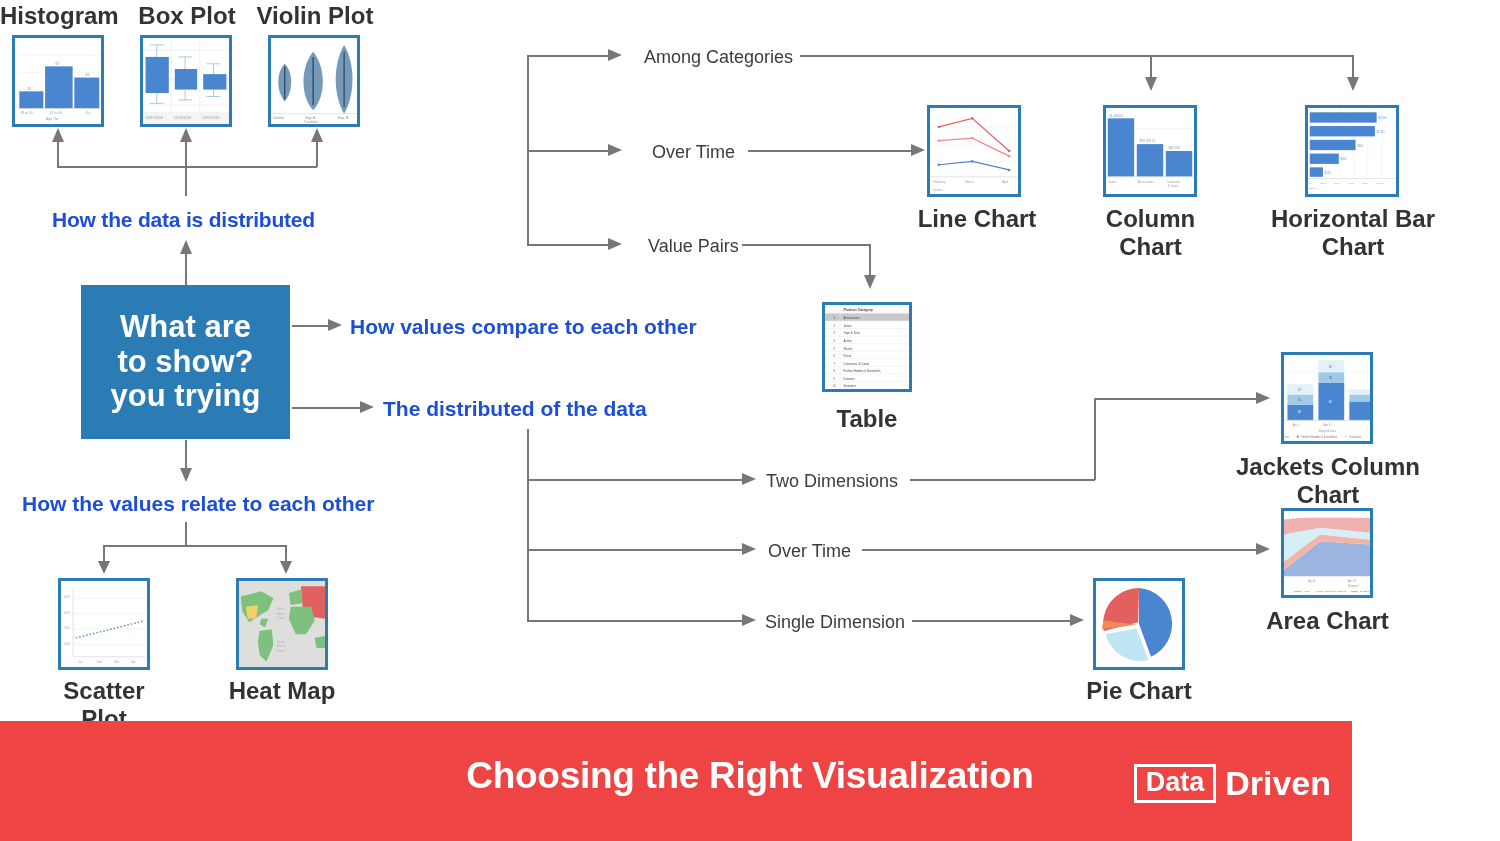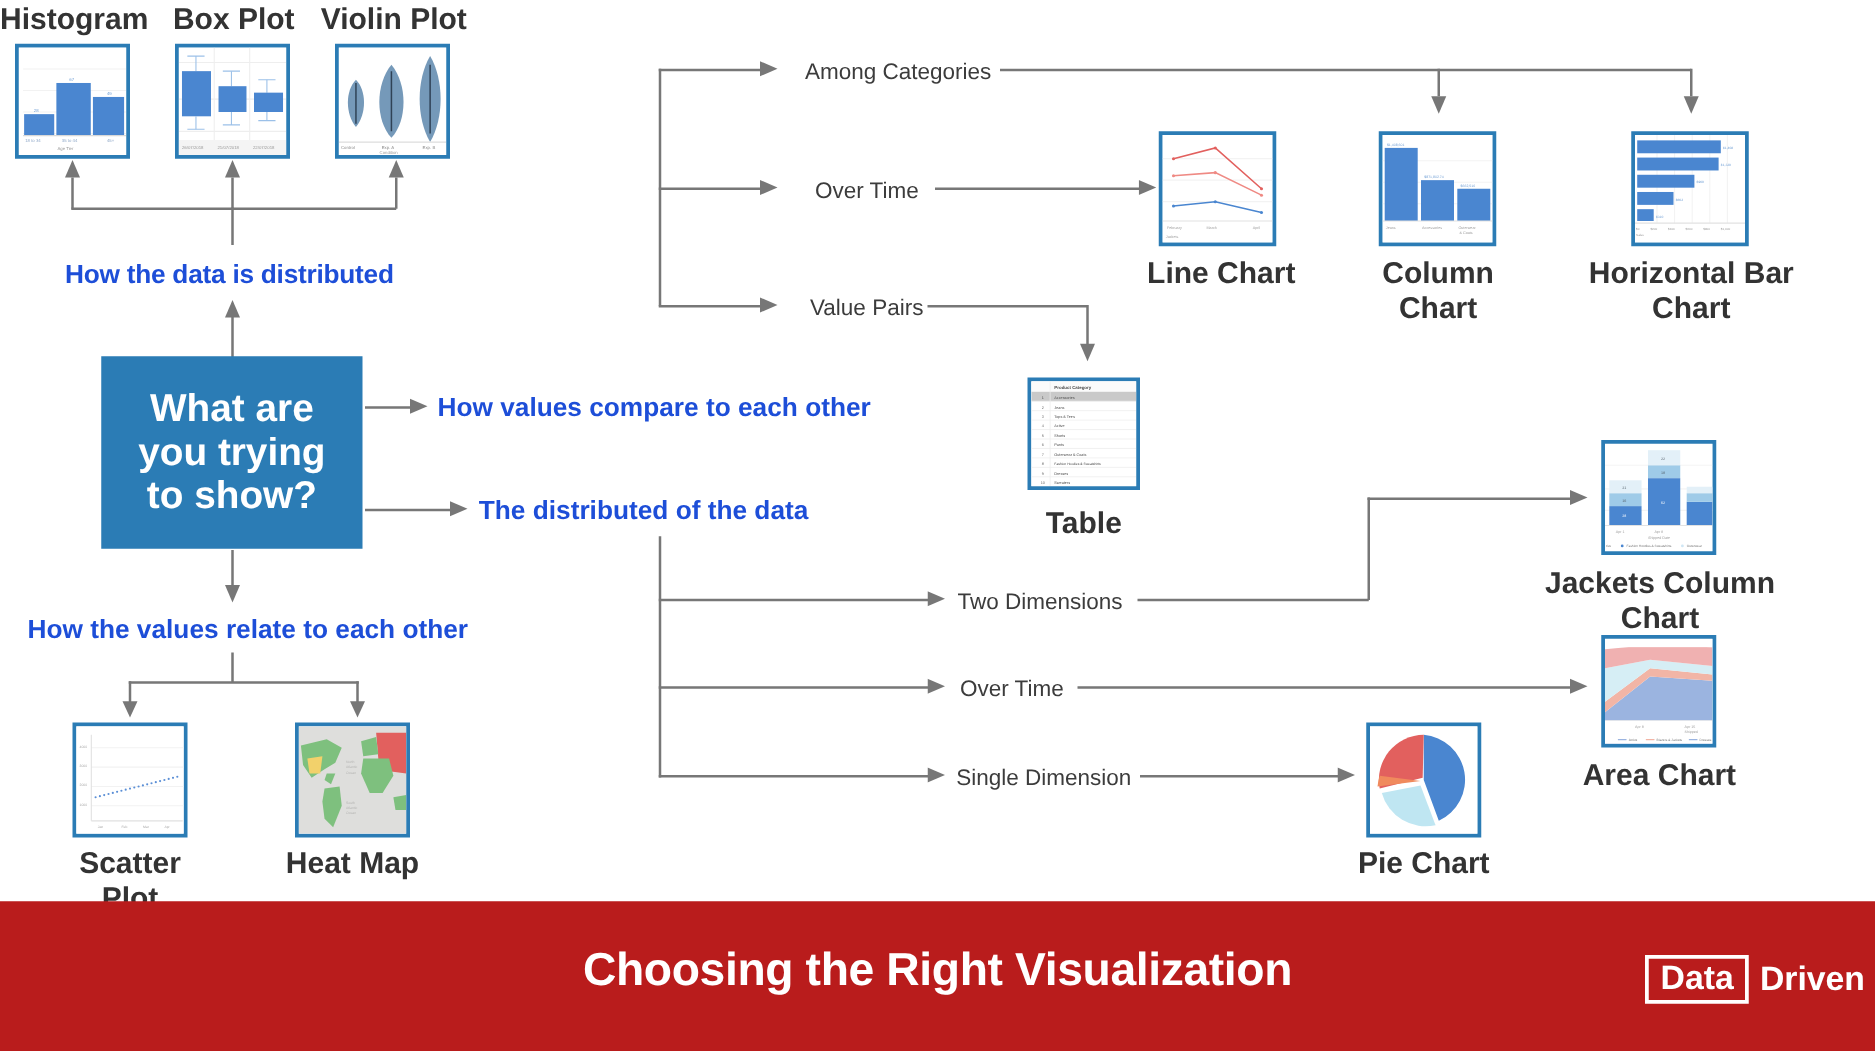--- a/index.html
+++ b/index.html
@@ -35,33 +35,33 @@
   }
   .mini{position:absolute;left:0;top:0;width:100%;height:100%;}
 
   
   .ln{position:absolute;background:#777777;}
   .lnh{height:2px;}
   .lnv{width:2px;}
 
   
   #footer{
-    position:absolute;left:0;top:721px;width:1500px;height:120px;
-    background:#b91c1c;
+    position:absolute;left:0;top:721px;width:1352px;height:120px;
+    background:#ef4444;
   }
   #footer-title{
     position:absolute;left:0;top:34px;width:1500px;text-align:center;
     color:#ffffff;font-size:37px;font-weight:bold;letter-spacing:-0.3px;
   }
-  #logo{position:absolute;right:8px;top:43px;display:flex;align-items:center;justify-content:space-between;}
+  #logo{position:absolute;right:21px;top:43px;display:flex;align-items:center;justify-content:space-between;}
   #logo-data{
     border:3px solid #ffffff;color:#ffffff;font-size:27px;font-weight:bold;
     padding:1px 9px 3px 9px;line-height:1.08;
   }
-  #logo-driven{color:#ffffff;font-size:27px;font-weight:bold;margin-left:9px;line-height:1.08;}
+  #logo-driven{color:#ffffff;font-size:34px;font-weight:bold;margin-left:9px;line-height:1.08;}
 </style>
 </head>
 <body>
 
 <div id="canvas">
 
   <div class="thumb" style="left:12px;top:35px;width:92px;height:92px;">
     <svg class="mini" viewBox="0 0 100 100" preserveAspectRatio="none">
       <rect x="0" y="0" width="100" height="100" fill="#ffffff"></rect>
       <line x1="4" y1="20" x2="100" y2="20" stroke="#f2f2f2" stroke-width="1"></line>
@@ -150,22 +150,22 @@
   <div class="stage-label abs title-label" style="left:52px;top:208px;font-size:21px;">How the data is distributed</div>
 
   <div class="ln lnv" style="left:185px;top:252px;height:34px;"></div>
   <svg class="abs" style="left:176px;top:240px;width:20px;height:16px;">
     <polygon points="10,0 16,14 4,14" fill="#777777"></polygon>
   </svg>
 
   <div class="qbox abs" style="left:81px;top:285px;width:209px;height:154px;">
     <div>
       <div>What are</div>
+      <div>to show?</div>
       <div>you trying</div>
-      <div>to show?</div>
     </div>
   </div>
 
   <div class="ln lnh" style="left:292px;top:325px;width:38px;"></div>
   <svg class="abs" style="left:328px;top:318px;width:18px;height:16px;">
     <polygon points="14,7 0,13 0,1" fill="#777777"></polygon>
   </svg>
   <div class="stage-label abs" style="left:350px;top:315px;">How values compare to each other</div>
 
   <div class="ln lnh" style="left:292px;top:407px;width:70px;"></div>

